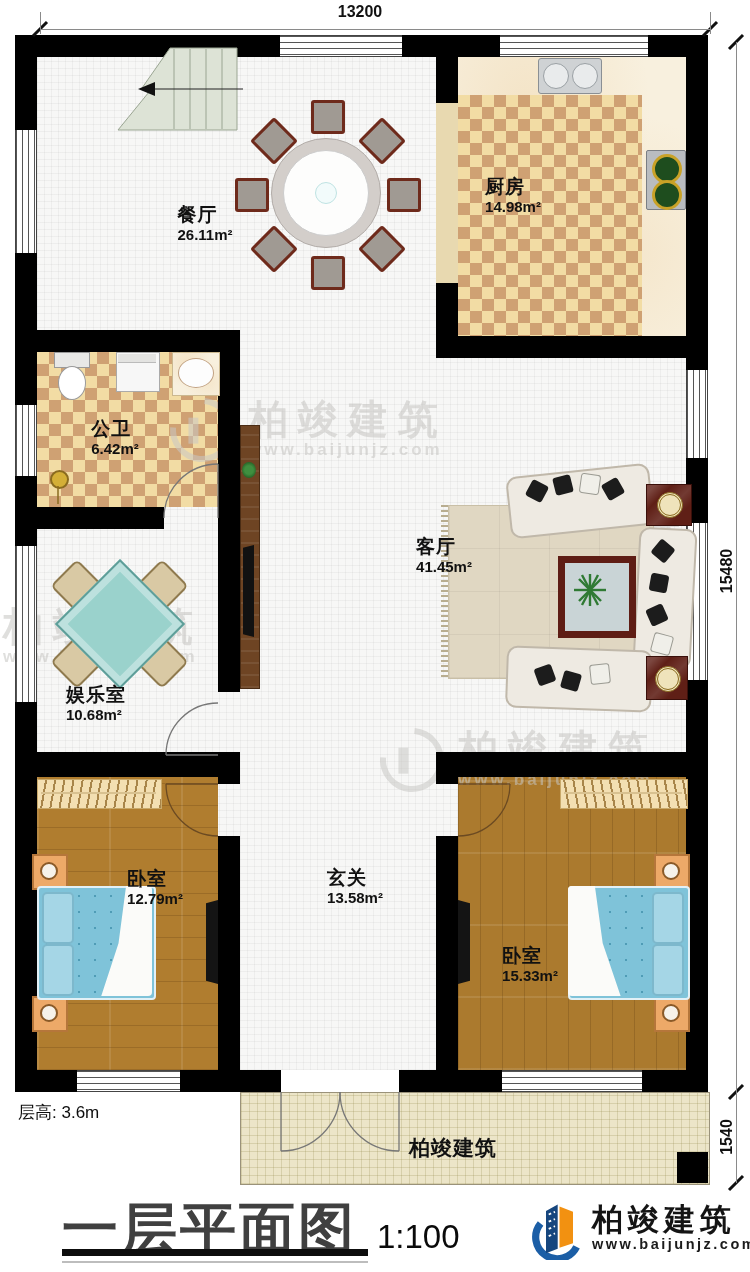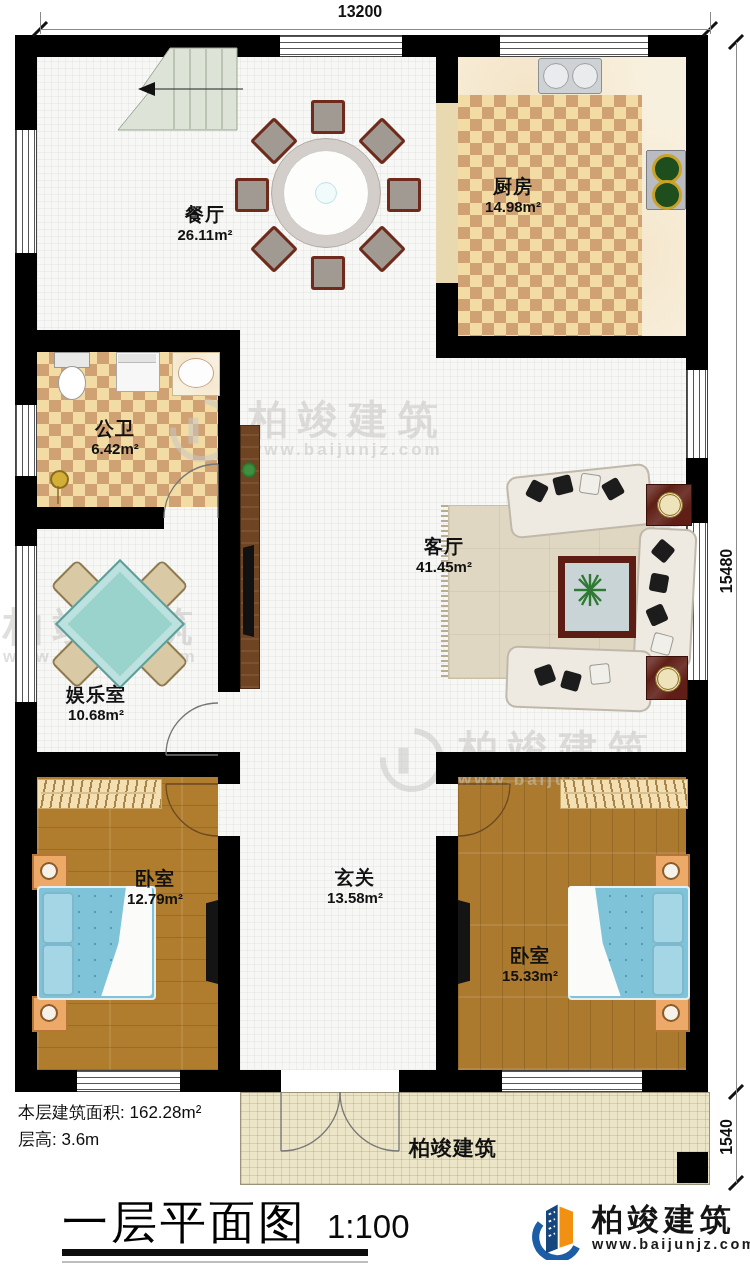--- a/index.html
+++ b/index.html
@@ -21,41 +21,41 @@
                          radial-gradient(ellipse at 75% 70%,rgba(224,170,90,.14),transparent 50%);}
   .woodH{position:absolute;background-color:#b07d2f;
         background-image:repeating-linear-gradient(0deg,rgba(70,40,6,.20) 0,rgba(70,40,6,.20) 1px,transparent 1px,transparent 22px),
                          repeating-linear-gradient(90deg,rgba(255,255,255,.10) 0,rgba(255,255,255,.10) 2px,transparent 2px,transparent 72px);}
   .woodV{position:absolute;background-color:#ab7a2e;
         background-image:repeating-linear-gradient(90deg,rgba(70,40,6,.20) 0,rgba(70,40,6,.20) 1px,transparent 1px,transparent 22px),
                          repeating-linear-gradient(0deg,rgba(255,255,255,.10) 0,rgba(255,255,255,.10) 2px,transparent 2px,transparent 72px);}
   .porchf{position:absolute;background-color:#ece5c8;border:1px solid #9a927a;
         background-image:repeating-linear-gradient(0deg,rgba(150,140,80,.25) 0,rgba(150,140,80,.25) 1px,transparent 1px,transparent 8px),
                          repeating-linear-gradient(90deg,rgba(150,140,80,.25) 0,rgba(150,140,80,.25) 1px,transparent 1px,transparent 8px);}
-  .room-label{position:absolute;text-align:center;line-height:1.15;transform:translate(-50%,-50%);}
+  .room-label{position:absolute;line-height:1.15;transform:translate(-50%,-50%);}
   .room-label .nm{font-size:19px;font-weight:bold;letter-spacing:1px;}
   .room-label .ar{font-size:15px;font-weight:bold;}
   .chair{position:absolute;width:28px;height:28px;background:#a09a93;border:3px solid #6e2a1b;border-radius:3px;}
   .pillow{position:absolute;width:18px;height:18px;background:#1c1c1c;border-radius:3px;}
   .pillow.white{background:#f0efe9;border:1px solid #9a9a92;}
   .sofa{position:absolute;background:#eeeae2;border:2px solid #c0b8aa;border-radius:11px;}
   .sidetable{position:absolute;background:#5f1f16;border:1px solid #3a0f0a;
         background-image:linear-gradient(135deg,rgba(255,255,255,.18) 10%,transparent 30%,rgba(255,255,255,.12) 55%,transparent 75%);}
   .lamp{position:absolute;width:20px;height:20px;border-radius:50%;background:#efe3bb;border:3px double #8a6b1f;}
   .nstand{position:absolute;width:32px;height:32px;background:#eda968;border:2px solid #b5763a;}
   .nstand .knob{position:absolute;left:6px;top:6px;width:14px;height:14px;border-radius:50%;background:#f6f2ea;border:2px solid #8a5a28;}
   .wm{position:absolute;display:flex;align-items:center;gap:14px;opacity:.55;pointer-events:none;}
   .wm-icon{width:52px;height:52px;border:6px solid #c9c8c5;border-radius:50%;border-top-color:transparent;transform:rotate(-40deg);position:relative;flex:none;}
   .wm-icon::after{content:"";position:absolute;left:14px;top:8px;width:10px;height:26px;background:#c9c8c5;transform:rotate(40deg);}
   .wm-name{font-size:40px;font-weight:bold;letter-spacing:10px;color:#c6c5c2;line-height:1;}
   .wm-url{font-size:17px;font-weight:bold;letter-spacing:3px;color:#c6c5c2;line-height:1.25;}
   .dim{position:absolute;font-size:16px;font-weight:bold;color:#111;text-align:center;}
   .dimline{position:absolute;background:#8a8a8a;}
   .info-line{font-size:17px;line-height:27px;color:#0d0d0d;}
-  .title-cn{font-size:46px;font-weight:normal;letter-spacing:3px;color:#000000;}
+  .title-cn{font-size:56px;font-weight:bold;letter-spacing:3px;color:#404040;}
   .title-scale{font-size:33px;color:#0a0a0a;margin-left:20px;}
   .brand-name{font-size:31px;font-weight:bold;letter-spacing:5px;color:#141414;line-height:1.05;}
   .brand-url{font-size:14.5px;font-weight:bold;letter-spacing:2.5px;color:#1b1b1b;}
   svg.overlay{position:absolute;left:0;top:0;pointer-events:none;}
 </style>
 </head>
 <body>
 
 <div class="sheet">
 
@@ -307,23 +307,20 @@
   <div class="room-label" style="left:530px;top:965px;">
     <div class="nm">卧室</div>
       <div class="ar">15.33m²</div>
     </div>
   <div class="room-label" style="left:453px;top:1148px;">
     <div class="nm" style="font-size:21px;">柏竣建筑</div>
     </div>
 
   <div class="abs" style="left:18px;top:1099px;">
     <div class="info-line">
-      <span>本层建筑面积:</span>
-      <span>162.28m²</span></div>
-    <div class="info-line">
       <span>层高:</span>
       <span>3.6m</span></div>
   </div>
 
   <div class="abs" style="left:62px;top:1192px;display:flex;align-items:baseline;">
     <span class="title-cn">一层平面图</span>
     <span class="title-scale">1:100</span>
   </div>
   <div class="abs" style="left:62px;top:1249px;width:306px;height:7px;background:#0d0d0d;"></div>
   <div class="abs" style="left:62px;top:1261px;width:306px;height:2px;background:#bdbdbd;"></div>

